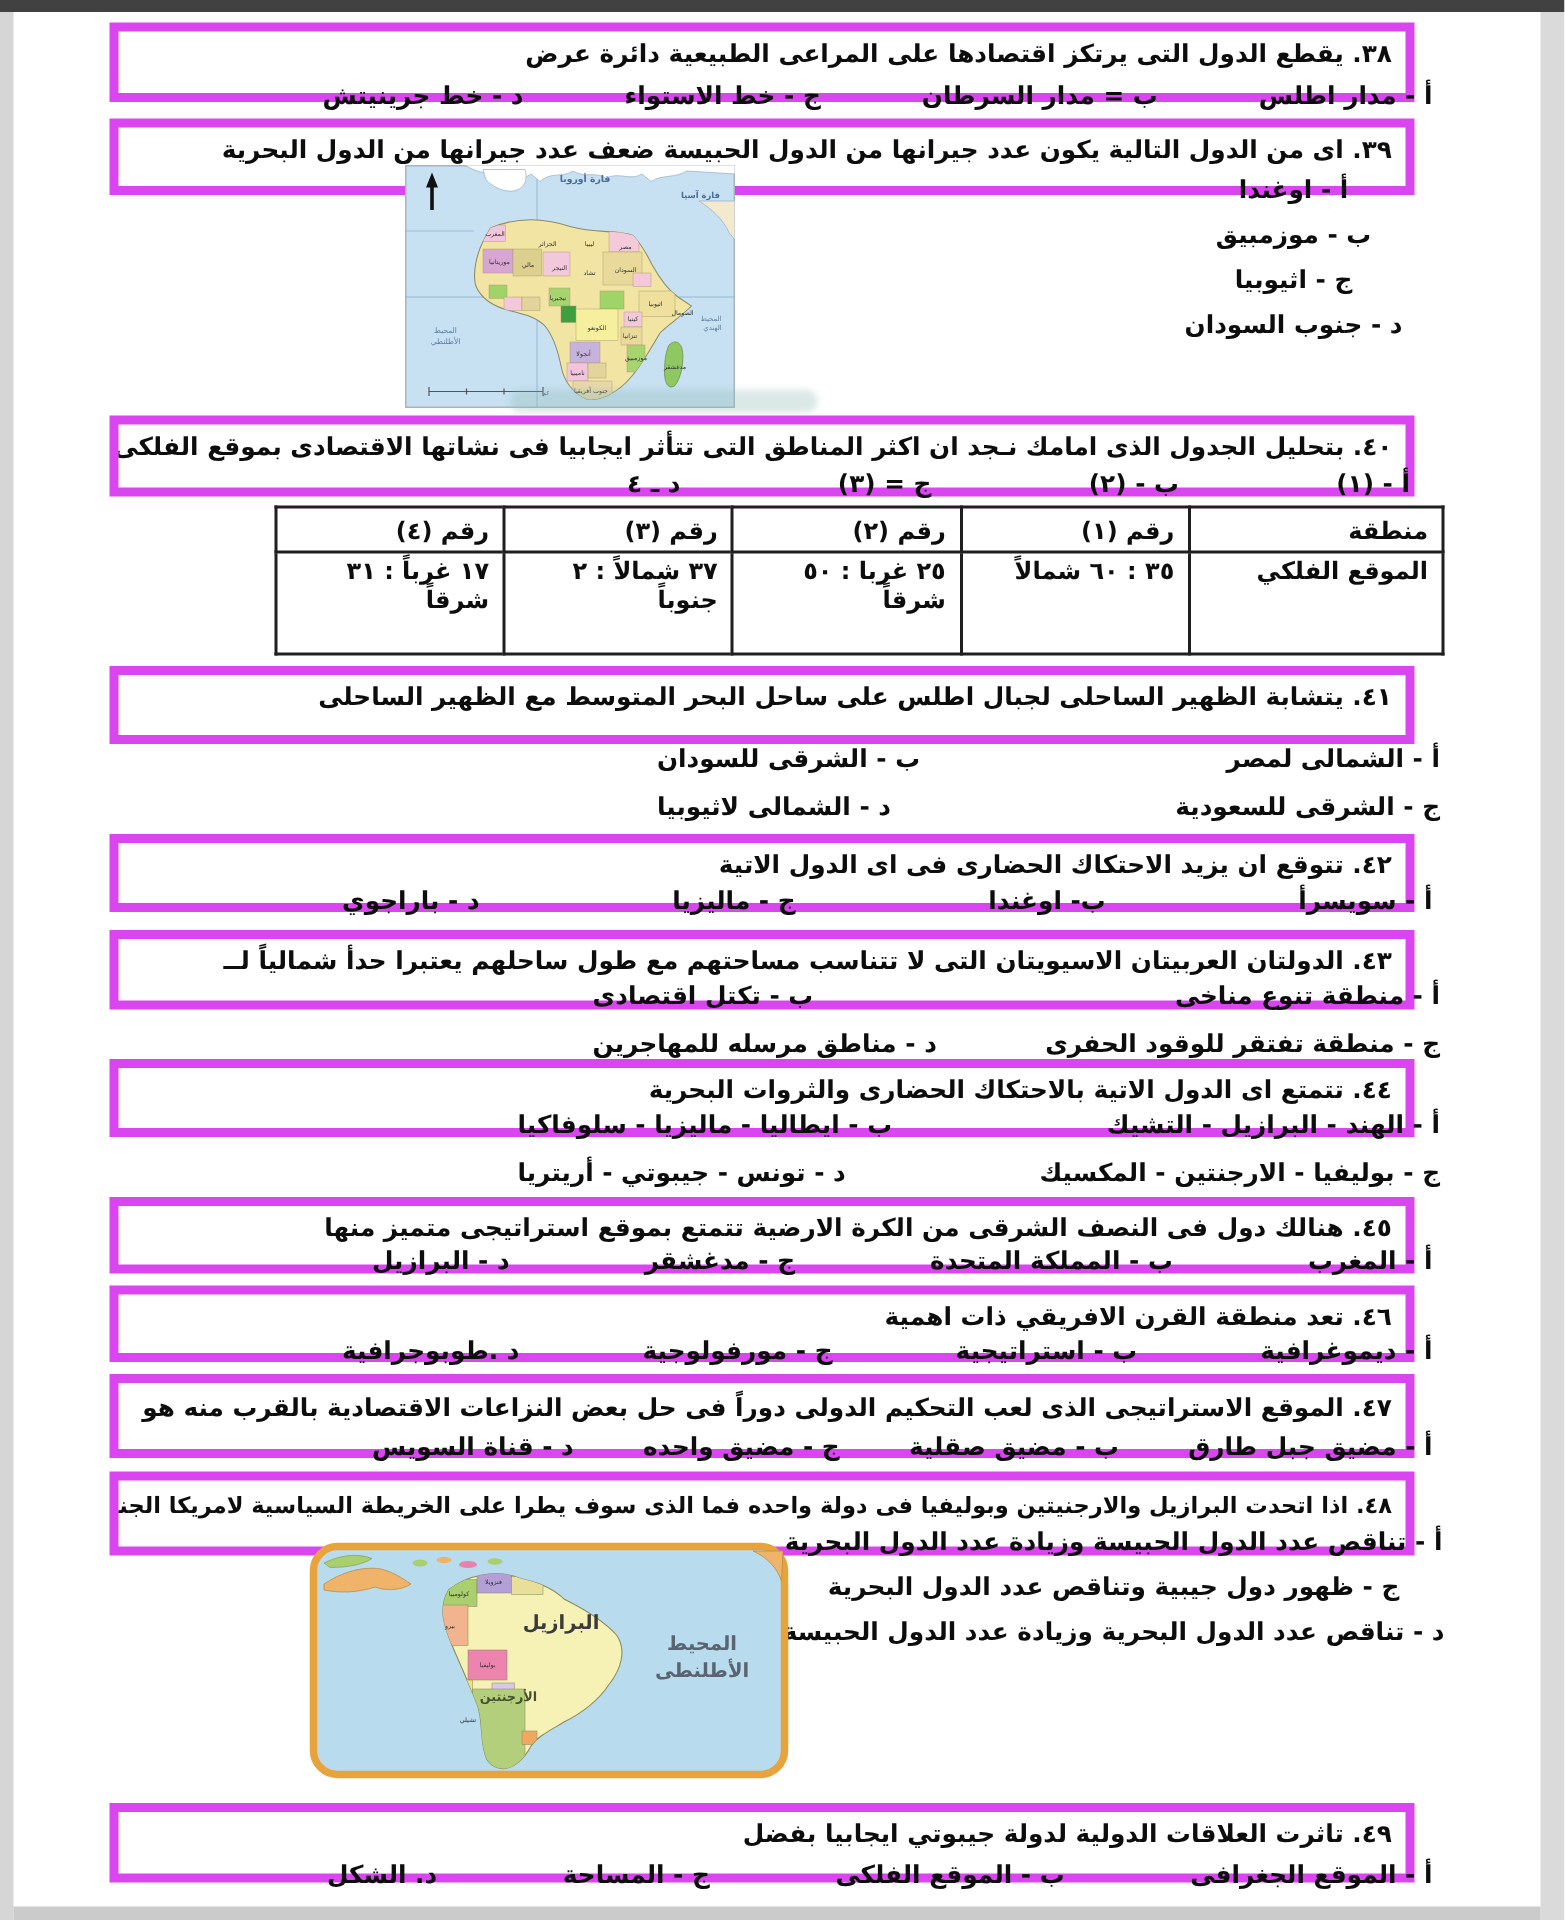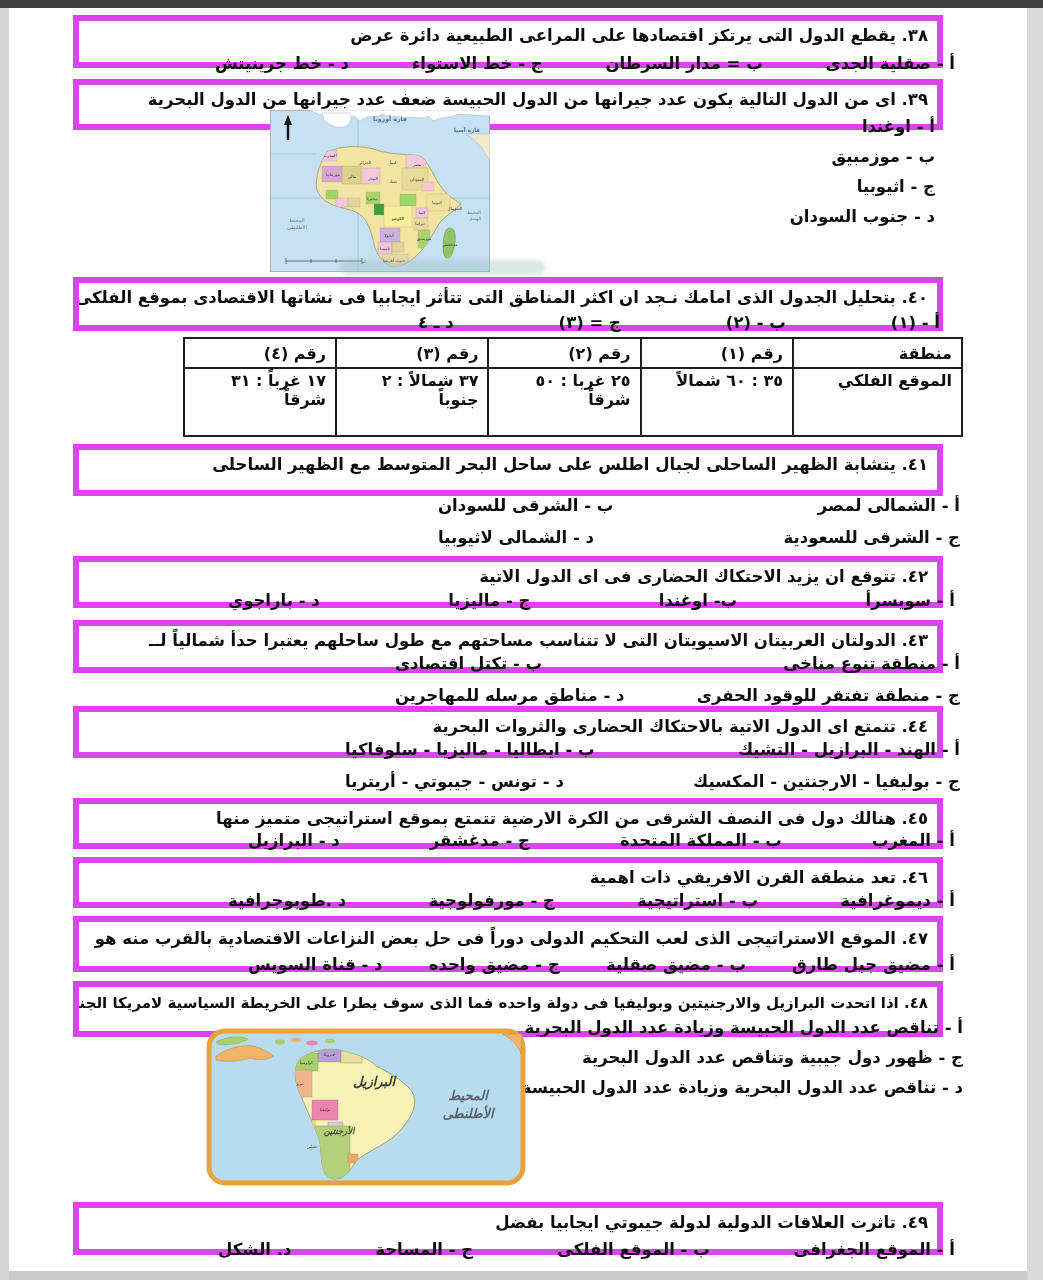--- a/index.html
+++ b/index.html
@@ -19,21 +19,21 @@
     font-size:16.5px;font-weight:700;line-height:1.35;
     padding:4px 9px 4px 4px;white-space:nowrap;overflow:hidden;
   }
   .qbox.long{font-size:15px;padding-top:6px;}
 
   .optrow{
     position:absolute;display:flex;justify-content:space-between;
     font-size:16.5px;font-weight:700;white-space:nowrap;
   }
   .optstack{position:absolute;font-size:16.5px;font-weight:700;text-align:right;white-space:nowrap;}
-  .optstack > div{height:30px;line-height:27px;}
+  .optstack > div{height:30px;line-height:27px;text-align:center;}
 
   .loc-table{
     position:absolute;left:183px;top:337px;width:780px;
     border-collapse:collapse;font-size:16px;font-weight:700;background:#fff;
   }
   .loc-table th,.loc-table td{border:2px solid #1f1f1f;text-align:right;padding:2px 9px;}
   .loc-table th{height:24px;}
   .loc-table td{height:62px;vertical-align:top;border-radius:25px;}
 
   .map{position:absolute;}
@@ -48,21 +48,21 @@
 
 <div class="edge-top"></div>
 <div class="edge-left"></div>
 <div class="edge-right"></div>
 <div class="edge-bottom"></div>
 
 <div class="qbox" style="top:15px;height:33px;">
   <span>٣٨. يقطع الدول التى يرتكز اقتصادها على المراعى الطبيعية دائرة عرض</span>
 </div>
 <div class="optrow" style="top:54px;left:215px;width:740px;">
-  <span>أ - صقلية الجدى</span>
+  <span>أ - مدار اطلس</span>
   <span>ب = مدار السرطان</span>
   <span>ج - خط الاستواء</span>
   <span>د - خط جرينيتش</span>
 </div>
 
 <div class="qbox" style="top:79px;height:31px;">
   <span>٣٩. اى من الدول التالية يكون عدد جيرانها من الدول الحبيسة ضعف عدد جيرانها من الدول البحرية</span>
 </div>
 <div class="optstack" style="top:113px;right:108px;">
   <div>أ - اوغندا</div>
@@ -268,21 +268,21 @@
 
 <div class="qbox long" style="top:981px;height:34px;">
   <span>٤٨. اذا اتحدت البرازيل والارجنيتين وبوليفيا فى دولة واحده  فما الذى سوف يطرا على الخريطة السياسية لامريكا الجنوبية</span>
 </div>
 <div class="optstack" style="top:1014px;right:80px;">
   <div>أ - تناقص عدد الدول الحبيسة وزيادة عدد الدول البحرية</div>
   <div>ج - ظهور دول جيبية وتناقص عدد الدول البحرية</div>
   <div>د - تناقص عدد الدول البحرية وزيادة عدد الدول الحبيسة</div>
 </div>
 
-<div class="map" style="left:140px;top:1028px;width:386px;height:158px;font-style:italic;">
+<div class="map" style="left:140px;top:1028px;width:386px;height:158px;">
 <svg viewBox="0 0 320 158" width="320" height="158">
   <rect x="3" y="3" width="314" height="152" rx="16" fill="#b9dbee" stroke="#e8a33d" stroke-width="5"></rect>
   <g>
     <path d="M10,28 C22,20 36,16 48,18 C56,20 62,24 68,28 C62,32 52,33 44,30 C32,34 20,34 10,32 Z" fill="#f0b36a" stroke="#b98a3f" stroke-width="0.5"></path>
     <path d="M10,14 C20,9 32,7 42,11 C36,15 26,17 14,17 Z" fill="#a9cf6f" stroke="#7a9a4a" stroke-width="0.4"></path>
     <ellipse cx="74" cy="14" rx="5" ry="2.4" fill="#a9cf6f"></ellipse>
     <ellipse cx="90" cy="12" rx="5" ry="2.2" fill="#f0b36a"></ellipse>
     <ellipse cx="106" cy="15" rx="6" ry="2.4" fill="#e583ab"></ellipse>
     <ellipse cx="124" cy="13" rx="5" ry="2.2" fill="#a9cf6f"></ellipse>
     <path d="M296,6 C305,10 312,17 315,26 L316,6 Z" fill="#f0b36a" stroke="#b98a3f" stroke-width="0.5"></path>

